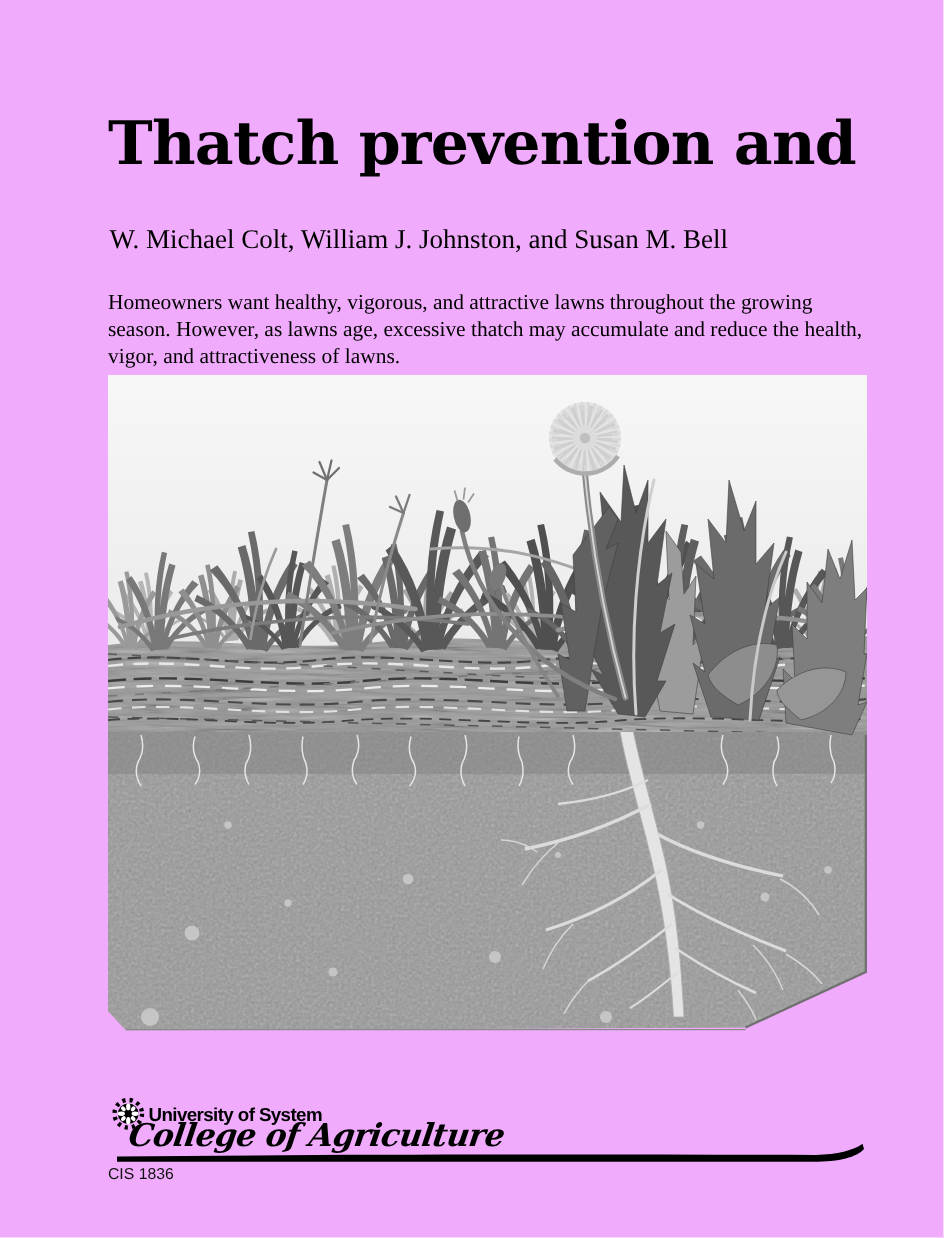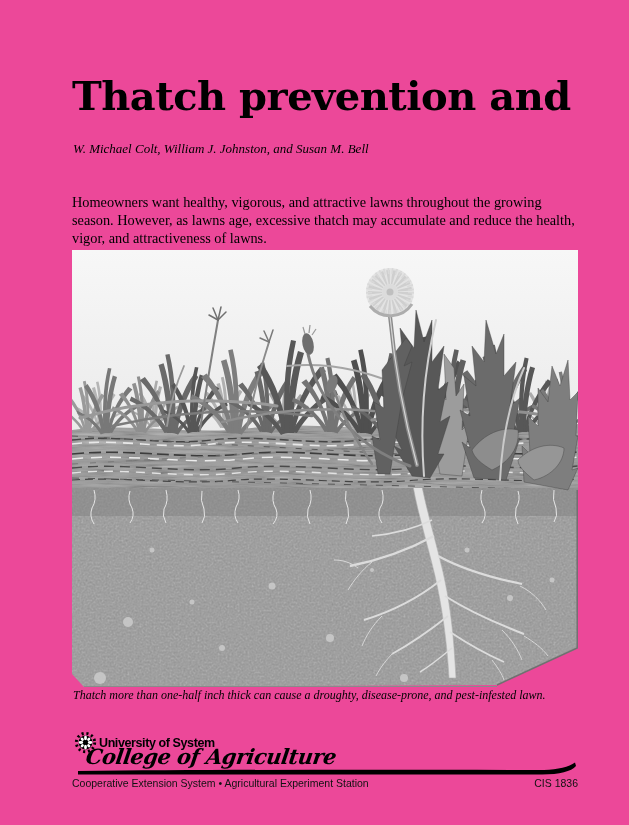--- a/index.html
+++ b/index.html
@@ -1,27 +1,27 @@
 <!DOCTYPE html>
 <html><head>
 <meta charset="utf-8">
 <style>
   html,body{margin:0;padding:0;background:#ffffff;}
   .page{
-    position:relative;width:629px;height:825px;background:#ec4899;
+    position:relative;width:629px;height:825px;background:#f0abfc;
     font-family:"Liberation Serif",serif;color:#000;overflow:hidden;
   }
   .title{
     position:absolute;left:72px;top:46px;width:520px;
     font-family:"DejaVu Serif",serif;font-weight:bold;
     font-size:40px;line-height:45px;letter-spacing:-0.5px;color:#000;
   }
   .byline{
-    position:absolute;left:73px;top:141px;width:508px;
-    font-size:13px;line-height:16px;font-style:italic;
+    position:absolute;left:73px;top:151px;width:508px;
+    font-size:18px;line-height:16px;
   }
   .intro{
     position:absolute;left:72px;top:179px;width:510px;
     font-size:14.3px;line-height:18px;
   }
   .figure{
     position:absolute;left:72px;top:250px;width:506px;height:437px;
   }
   .figure svg{display:block;}
   .caption{
@@ -263,21 +263,20 @@
           <circle cx="318" cy="42" r="15" fill="none" stroke="#cfcfcf" stroke-width="14" stroke-dasharray="2.5 2"></circle>
           <circle cx="318" cy="42" r="21" fill="none" stroke="#d9d9d9" stroke-width="6" stroke-dasharray="1.5 2.5"></circle>
           <circle cx="318" cy="42" r="8" fill="#dcdcdc"></circle>
           <circle cx="318" cy="42" r="3.5" fill="#bfbfbf"></circle>
           <path d="M298,56 A26,26 0 0 0 340,54" stroke="#adadad" stroke-width="3" fill="none"></path>
         </g>
       </g>
     </svg>
   </div>
 
-  <div class="caption">Thatch more than one-half inch thick can cause a droughty, disease-prone, and pest-infested lawn.</div>
 
   <svg class="logo-sun" viewBox="0 0 24 24" xmlns="http://www.w3.org/2000/svg">
     <circle cx="12" cy="12" r="9.6" fill="none" stroke="#000" stroke-width="3" stroke-dasharray="2.2 2.9"></circle>
     <circle cx="12" cy="12" r="7.2" fill="#000"></circle>
     <g fill="#fff">
       <ellipse cx="12" cy="7.2" rx="1.5" ry="2.5"></ellipse>
       <ellipse cx="12" cy="16.8" rx="1.5" ry="2.5"></ellipse>
       <ellipse cx="7.2" cy="12" rx="2.5" ry="1.5"></ellipse>
       <ellipse cx="16.8" cy="12" rx="2.5" ry="1.5"></ellipse>
       <ellipse cx="8.6" cy="8.6" rx="1.9" ry="1.4" transform="rotate(45 8.6 8.6)"></ellipse>
@@ -289,17 +288,16 @@
   </svg>
 
   <div class="logo-university">University of System</div>
   <div class="logo-college">College of Agriculture</div>
 
   <svg class="swoosh" viewBox="0 0 506 14" xmlns="http://www.w3.org/2000/svg">
     <path d="M6,9 C150,7.5 320,7.5 472,8 C486,7.5 497,5 503,0.5 L504,4 C499,9.5 488,12.5 470,12.5 L6,12.5 Z" fill="#000"></path>
   </svg>
 
   <div class="footer">
-    <span>Cooperative Extension System • Agricultural Experiment Station</span>
     <span>CIS 1836</span>
   </div>
 
 </div>
 
 </body></html>

